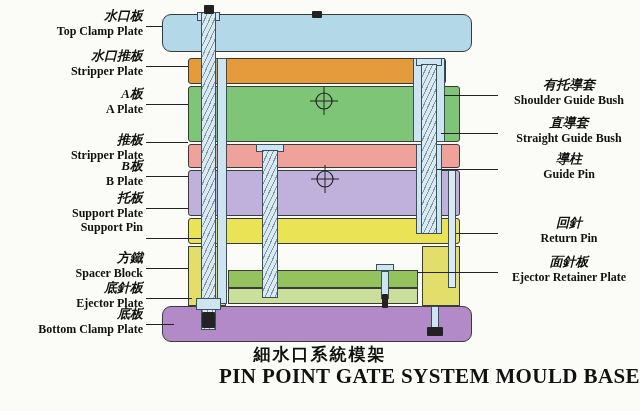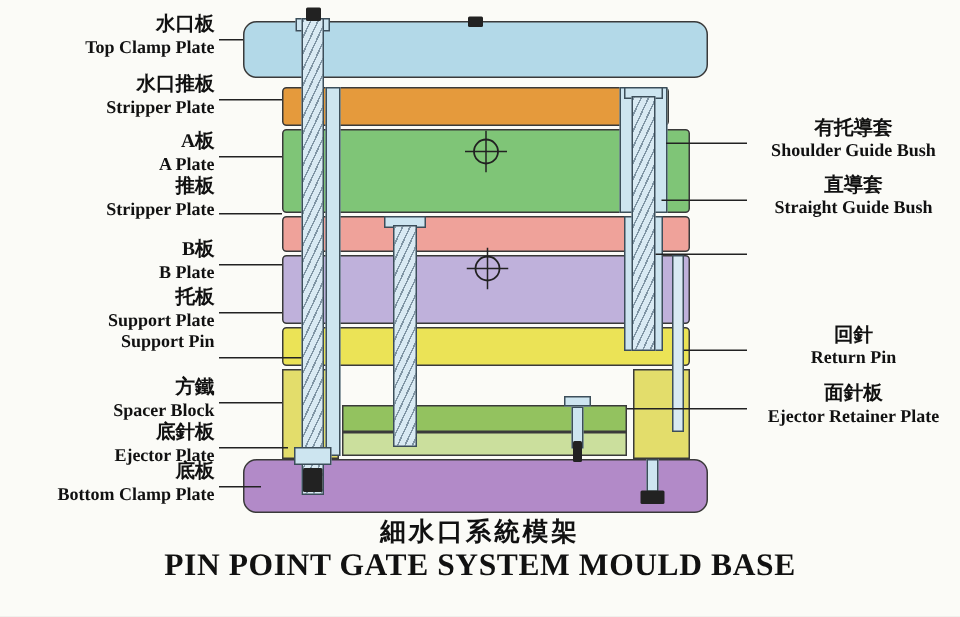--- a/index.html
+++ b/index.html
@@ -3,38 +3,38 @@
 <meta charset="utf-8">
 <style>
   html,body{margin:0;padding:0;background:#e8e8e4;}
   .screen{
     position:relative;width:640px;height:411px;margin:0 auto;
     background:#fbfbf7;overflow:hidden;
     font-family:"Liberation Serif",serif;color:#111;
   }
   
   .lbl{position:absolute;font-weight:bold;}
-  .lbl .zh{font-size:13px;line-height:16px;}
+  .lbl .zh{font-size:13px;line-height:16px;font-style:italic;}
   .lbl .en{font-size:12px;line-height:14px;}
   .lbl.left{left:6px;width:137px;text-align:right;}
   .lbl.right{left:500px;width:138px;text-align:center;}
   .leader{position:absolute;height:0;border-top:1px solid #222;}
   
   .plate{position:absolute;box-sizing:border-box;border:1px solid #3a3a3a;}
   .bush,.metal{position:absolute;box-sizing:border-box;border:1px solid #3c4e5a;}
   .pin{
     position:absolute;box-sizing:border-box;border:1px solid #3c4e5a;
     background-image:repeating-linear-gradient(115deg,rgba(55,80,100,.55) 0 1px,transparent 1px 4.5px);
   }
   .dark-bolt{position:absolute;background:#222;border-radius:1px;}
   .crosshair{position:absolute;}
   
   .title-zh,.title-en{position:absolute;left:0;right:0;text-align:center;font-weight:bold;}
   .title-zh{top:343px;font-size:17px;letter-spacing:2px;}
-  .title-en{top:364px;font-size:21px;letter-spacing:.4px;}
+  .title-en{top:364px;font-size:21px;letter-spacing:.4px;text-align:right;}
 </style>
 </head>
 <body>
 
 <div class="screen">
 
   <div class="plate" style="left: 162px; top: 14px; width: 310px; height: 38px; border-radius: 9px; background-color: rgb(179, 217, 232);"></div>
   <div class="plate" style="left: 188px; top: 58px; width: 258px; height: 26px; border-radius: 3px; background-color: rgb(229, 154, 60);"></div>
   <div class="plate" style="left: 188px; top: 86px; width: 272px; height: 56px; border-radius: 3px; background-color: rgb(127, 197, 119);"></div>
   <div class="plate" style="left: 188px; top: 144px; width: 272px; height: 24px; border-radius: 3px; background-color: rgb(239, 162, 154);"></div>
@@ -104,21 +104,21 @@
     <div class="en">Top Clamp Plate</div>
   </div>
   <div class="lbl left" style="top:48px">
     <div class="zh">水口推板</div>
     <div class="en">Stripper Plate</div>
   </div>
   <div class="lbl left" style="top:86px">
     <div class="zh">A板</div>
     <div class="en">A Plate</div>
   </div>
-  <div class="lbl left" style="top:116px">
+  <div class="lbl left" style="top:132px">
     <div class="zh">推板</div>
     <div class="en">Stripper Plate</div>
   </div>
   <div class="lbl left" style="top:190px">
     <div class="zh">托板</div>
     <div class="en">Support Plate</div>
   </div>
   <div class="lbl left" style="top:158px">
     <div class="zh">B板</div>
     <div class="en">B Plate</div>
@@ -140,20 +140,24 @@
   </div>
 
   <div class="lbl right" style="top:77px">
     <div class="zh">有托導套</div>
     <div class="en">Shoulder Guide Bush</div>
   </div>
   <div class="lbl right" style="top:115px">
     <div class="zh">直導套</div>
     <div class="en">Straight Guide Bush</div>
   </div>
+  <div class="lbl right" style="top:151px">
+    <div class="zh">導柱</div>
+    <div class="en">Guide Pin</div>
+  </div>
   <div class="lbl right" style="top:254px">
     <div class="zh">面針板</div>
     <div class="en">Ejector Retainer Plate</div>
   </div>
   <div class="lbl right" style="top:215px">
     <div class="zh">回針</div>
     <div class="en">Return Pin</div>
   </div>
 
   <div class="title-zh">細水口系統模架</div>

